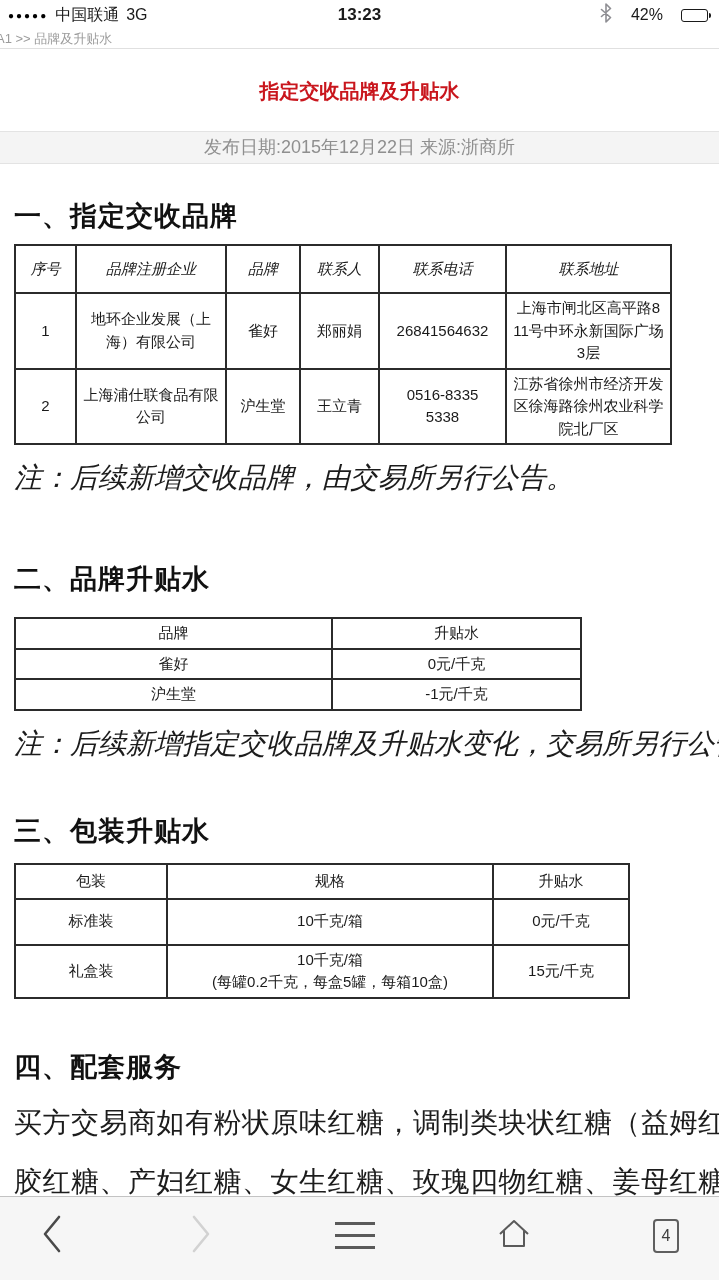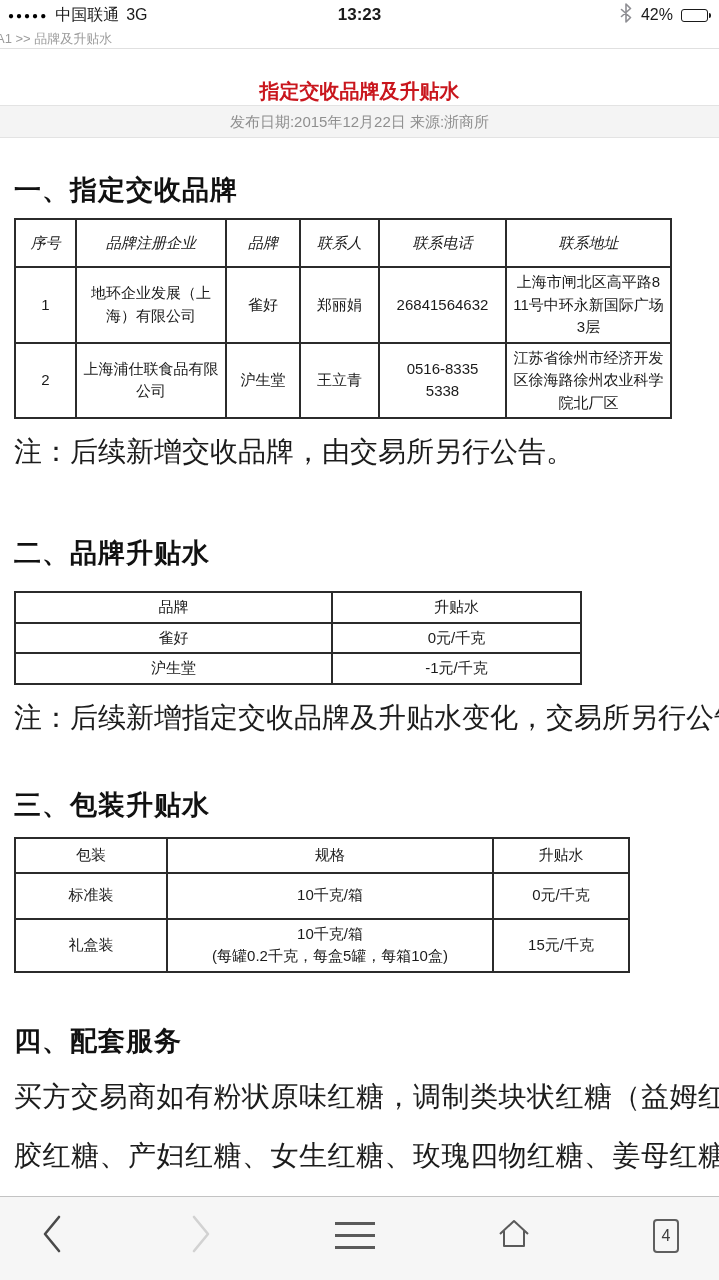--- a/index.html
+++ b/index.html
@@ -7,43 +7,43 @@
     font-family:"Liberation Sans","DejaVu Sans",sans-serif; color:#1a1a1a; }
   .page { position:relative; width:719px; height:1280px; overflow:hidden; background:#fff; }
 
   
   .status-bar { height:30px; display:flex; align-items:center; padding:0 8px; position:relative; background:#fff; }
   .sb-left { display:flex; align-items:center; gap:7px; font-size:16px; }
   .sb-dots { font-size:10px; letter-spacing:2px; color:#000; }
   .sb-carrier { font-size:16px; }
   .sb-network { font-size:16px; }
   .sb-time { position:absolute; left:0; right:0; text-align:center; font-size:17px; font-weight:bold; }
-  .sb-right { margin-left:auto; display:flex; align-items:center; gap:8px; z-index:2; }
+  .sb-right { margin-left:auto; display:flex; align-items:center; gap:18px; z-index:2; }
   .sb-batt-pct { font-size:16px; }
   .battery { display:flex; align-items:center; }
   .batt-body { width:27px; height:13px; border:1px solid #1a1a1a; border-radius:3px; padding:1px; }
   .batt-fill { height:100%; width:40%; background:#1a1a1a; border-radius:1px; }
   .batt-nub { width:2px; height:5px; background:#1a1a1a; border-radius:0 2px 2px 0; margin-left:1px; }
 
   
   .breadcrumb { height:19px; line-height:17px; font-size:13px; color:#9b9b9b;
     border-bottom:1px solid #e0e0e0; padding-left:0; margin-left:-4px; white-space:nowrap; }
 
   
   .article-title { margin-top:29px; text-align:center; font-size:20px; font-weight:bold; color:#c9161d; }
-  .meta-bar { height:33px; line-height:31px; background:#f4f4f4;
+  .meta-bar { margin-top:26px; height:33px; line-height:31px; background:#f4f4f4;
     border-top:1px solid #e3e3e3; border-bottom:1px solid #e3e3e3; text-align:center;
-    font-size:15px; color:#8f8f8f; }
+    font-size:18px; color:#8f8f8f; }
 
   
   .content { padding-left:14px; width:719px; overflow:hidden; }
   h2.sec { font-size:27px; font-weight:bold; color:#111; letter-spacing:1px; }
   .sec1 { margin:34px 0 10px; } .sec2 { margin:64px 0 20px; }
   .sec3 { margin:50px 0 14px; } .sec4 { margin:50px 0 6px; }
-  .note { font-size:28px; color:#1c1c1c; margin-top:14px; white-space:nowrap; overflow:hidden; }
+  .note { font-size:28px; color:#1c1c1c; margin-top:14px; white-space:nowrap; overflow:hidden;font-style:italic; }
 
   table { border-collapse:collapse; table-layout:fixed; }
   td,th { border:2px solid #2b2b2b; text-align:center; vertical-align:middle;
     font-size:15px; font-weight:normal; line-height:1.5; padding:3px 6px; word-break:break-all; }
   .t1 { width:656px; } .t1 .hrow { height:48px;font-style:italic; } .t1 .drow { height:70px; }
   .t2 { width:566px; } .t2 tr { height:30px; }
   .t3 { width:614px; } .t3 .hrow { height:35px; } .t3 .r1 { height:46px; } .t3 .r2 { height:48px; }
   .phone-wrap { display:inline-block; max-width:78px; }
   .cell-sub { font-size:15px; }
 

